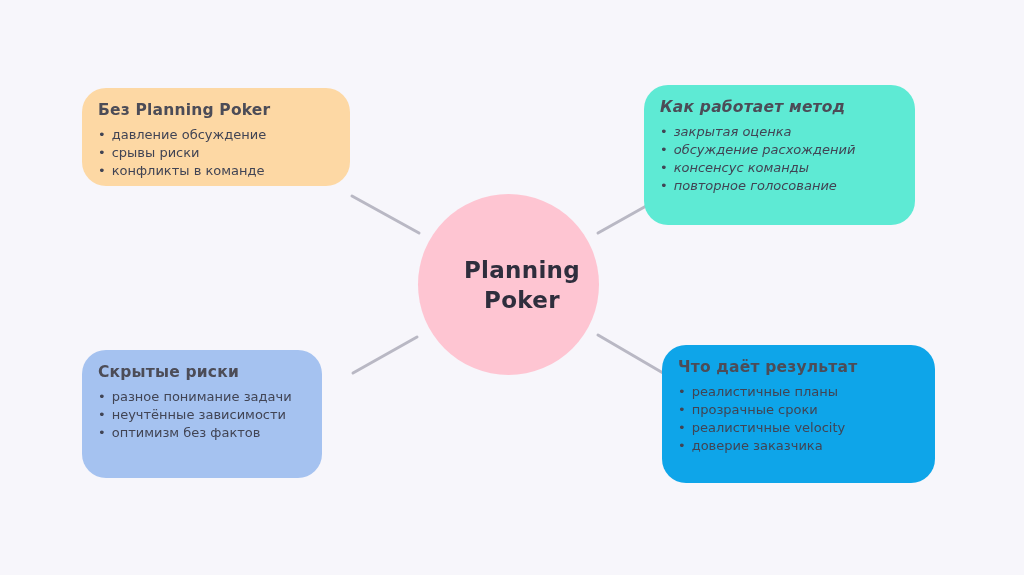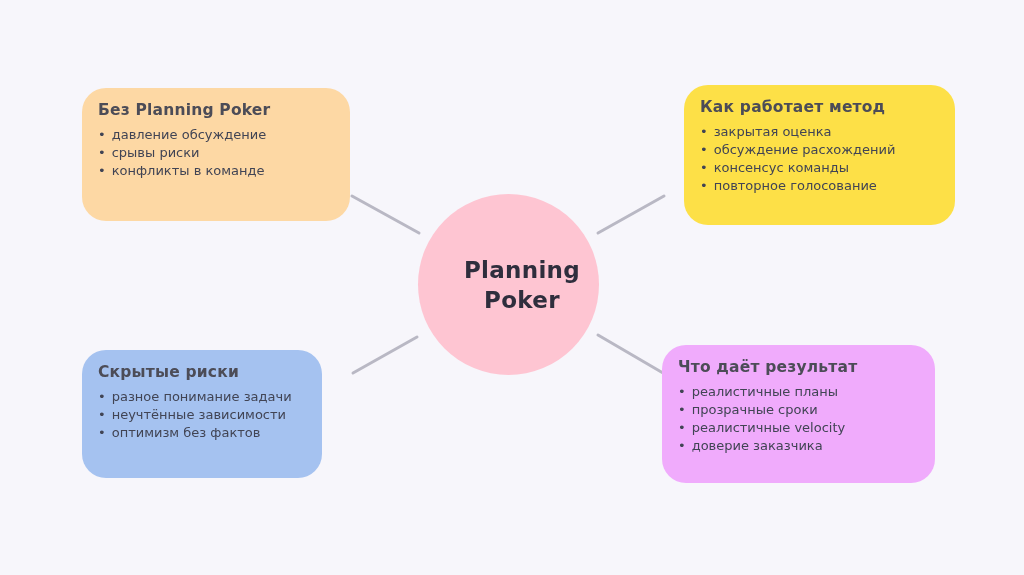--- a/index.html
+++ b/index.html
@@ -72,49 +72,49 @@
 
 <div class="canvas" style="background-color: rgb(247, 246, 251);">
 
   <svg class="connectors" width="1024" height="575" viewBox="0 0 1024 575">
     <line x1="352" y1="196" x2="419" y2="233" style="stroke: rgb(185, 184, 196);"></line>
     <line x1="598" y1="233" x2="664" y2="196" style="stroke: rgb(185, 184, 196);"></line>
     <line x1="353" y1="373" x2="417" y2="337" style="stroke: rgb(185, 184, 196);"></line>
     <line x1="598" y1="335" x2="663" y2="373" style="stroke: rgb(185, 184, 196);"></line>
   </svg>
 
-  <div class="node" style="left: 82px; top: 88px; width: 268px; height: 133px; background-color: rgb(253, 216, 164);">
+  <div class="node" style="left: 82px; top: 88px; width: 268px; height: 98px; background-color: rgb(253, 216, 164);">
     <div class="node-title">Без Planning Poker</div>
     <ul class="node-list">
       <li>давление обсуждение</li>
       <li>срывы риски</li>
       <li>конфликты в команде</li>
     </ul>
   </div>
 
-  <div class="node" style="left: 684px; top: 85px; width: 271px; height: 140px; background-color: #fde047;">
+  <div class="node" style="left: 644px; top: 85px; width: 271px; height: 140px; background-color: #5eead4; font-style: italic;">
     <div class="node-title">Как работает метод</div>
     <ul class="node-list">
       <li>закрытая оценка</li>
       <li>обсуждение расхождений</li>
       <li>консенсус команды</li>
       <li>повторное голосование</li>
     </ul>
   </div>
 
   <div class="node" style="left: 82px; top: 350px; width: 240px; height: 128px; background-color: rgb(165, 194, 240);">
     <div class="node-title">Скрытые риски</div>
     <ul class="node-list">
       <li>разное понимание задачи</li>
       <li>неучтённые зависимости</li>
       <li>оптимизм без фактов</li>
     </ul>
   </div>
 
-  <div class="node" style="left: 662px; top: 345px; width: 273px; height: 138px; background-color: #f0abfc;">
+  <div class="node" style="left: 662px; top: 345px; width: 273px; height: 138px; background-color: #0ea5e9;">
     <div class="node-title">Что даёт результат</div>
     <ul class="node-list">
       <li>реалистичные планы</li>
       <li>прозрачные сроки</li>
       <li>реалистичные velocity</li>
       <li>доверие заказчика</li>
     </ul>
   </div>
 
   <div class="center-node" style="background-color: rgb(254, 197, 210);">

